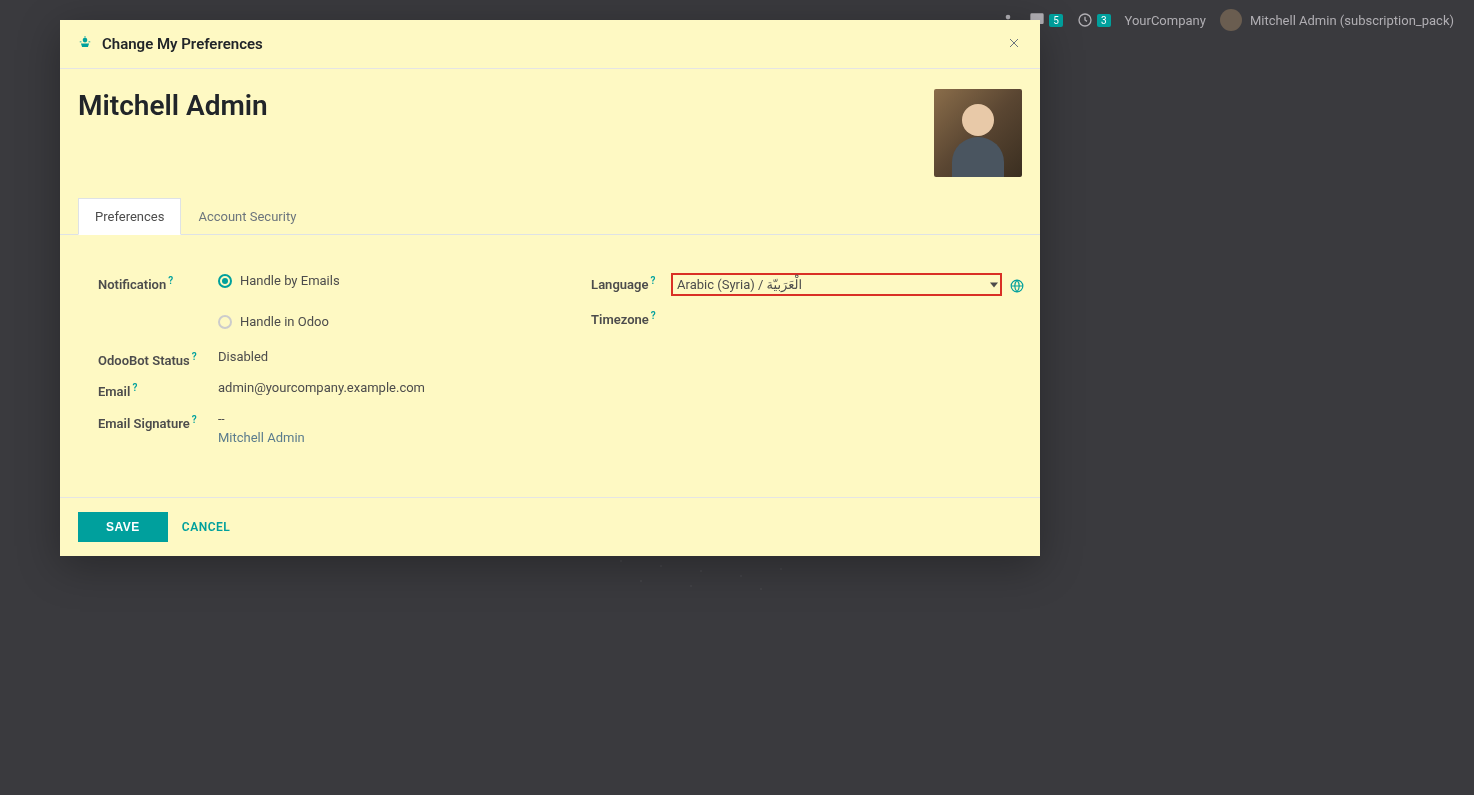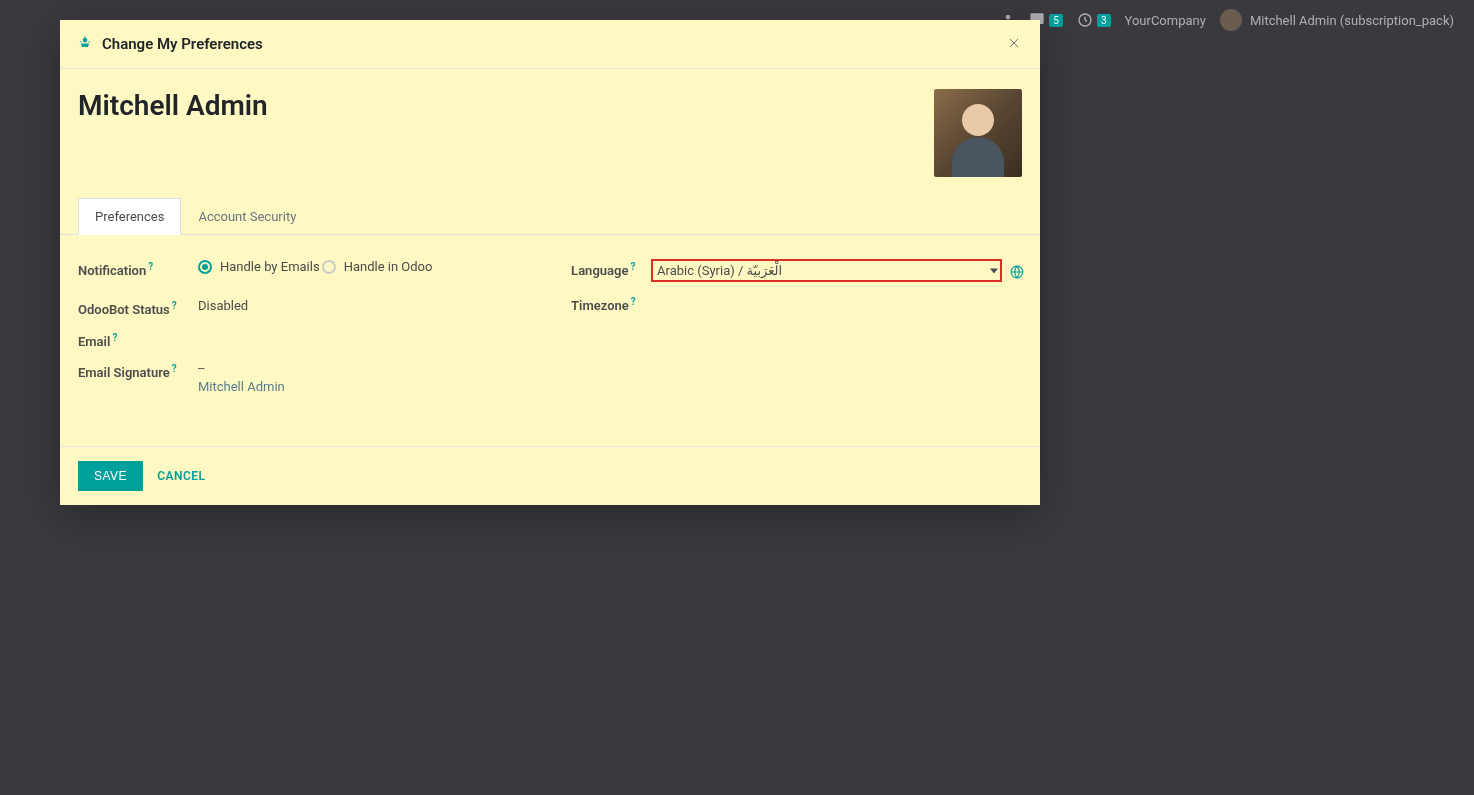--- a/index.html
+++ b/index.html
@@ -140,21 +140,21 @@
       left: 18px;
       width: 52px;
       height: 50px;
       border-radius: 50% 50% 0 0;
       background: #4a5560;
     }
     
     .tabs {
       display: flex;
       border-bottom: 1px solid #dee2e6;
-      margin: 0 -18px;
+      margin: 14px -18px;
       padding: 0 18px;
     }
     
     .tab {
       padding: 10px 16px;
       font-size: 13px;
       color: #6c757d;
       cursor: pointer;
       border: 1px solid transparent;
       border-bottom: none;
@@ -180,20 +180,21 @@
     }
     
     .col-right {
       flex: 0 0 48%;
     }
     
     .form-row {
       display: flex;
       align-items: flex-start;
       margin-bottom: 12px;
+      margin-left: 20px;
     }
     
     .form-label {
       flex: 0 0 120px;
       font-weight: 600;
       color: #4c4c4c;
       font-size: 13px;
       padding-top: 2px;
     }
     
@@ -204,22 +205,22 @@
       margin-left: 2px;
       cursor: pointer;
     }
     
     .form-value {
       flex: 1;
     }
     
     .radio-group {
       display: flex;
-      flex-direction: row;
-      gap: 2px;
+      flex-direction: column;
+      gap: 26px;
     }
     
     .radio-item {
       display: flex;
       align-items: center;
       gap: 8px;
       cursor: pointer;
     }
     
     .radio-circle {
@@ -308,23 +309,23 @@
       border-top: 1px solid #e5e5e5;
       display: flex;
       gap: 14px;
       align-items: center;
     }
     
     .btn-save {
       background: #00a09d;
       color: #fff;
       border: none;
-      padding: 8px 16px;
+      padding: 8px 28px;
       font-size: 12px;
-      font-weight: 400;
+      font-weight: 700;
       cursor: pointer;
       letter-spacing: 0.5px;
     }
     
     .btn-cancel {
       color: #00a09d;
       font-size: 12px;
       font-weight: 600;
       cursor: pointer;
       letter-spacing: 0.5px;
@@ -444,20 +445,21 @@
           <div class="form-label">
             <span>OdooBot Status</span><span class="help-q">?</span>
           </div>
           <div class="form-value">Disabled</div>
         </div>
 
         <div class="form-row">
           <div class="form-label">
             <span>Email</span><span class="help-q">?</span>
           </div>
+          <div class="form-value">admin@yourcompany.example.com</div>
         </div>
 
         <div class="form-row">
           <div class="form-label">
             <span>Email Signature</span><span class="help-q">?</span>
           </div>
           <div class="form-value signature-block">
             <div class="signature-line1">--</div>
             <div class="signature-line2">Mitchell Admin</div>
           </div>

